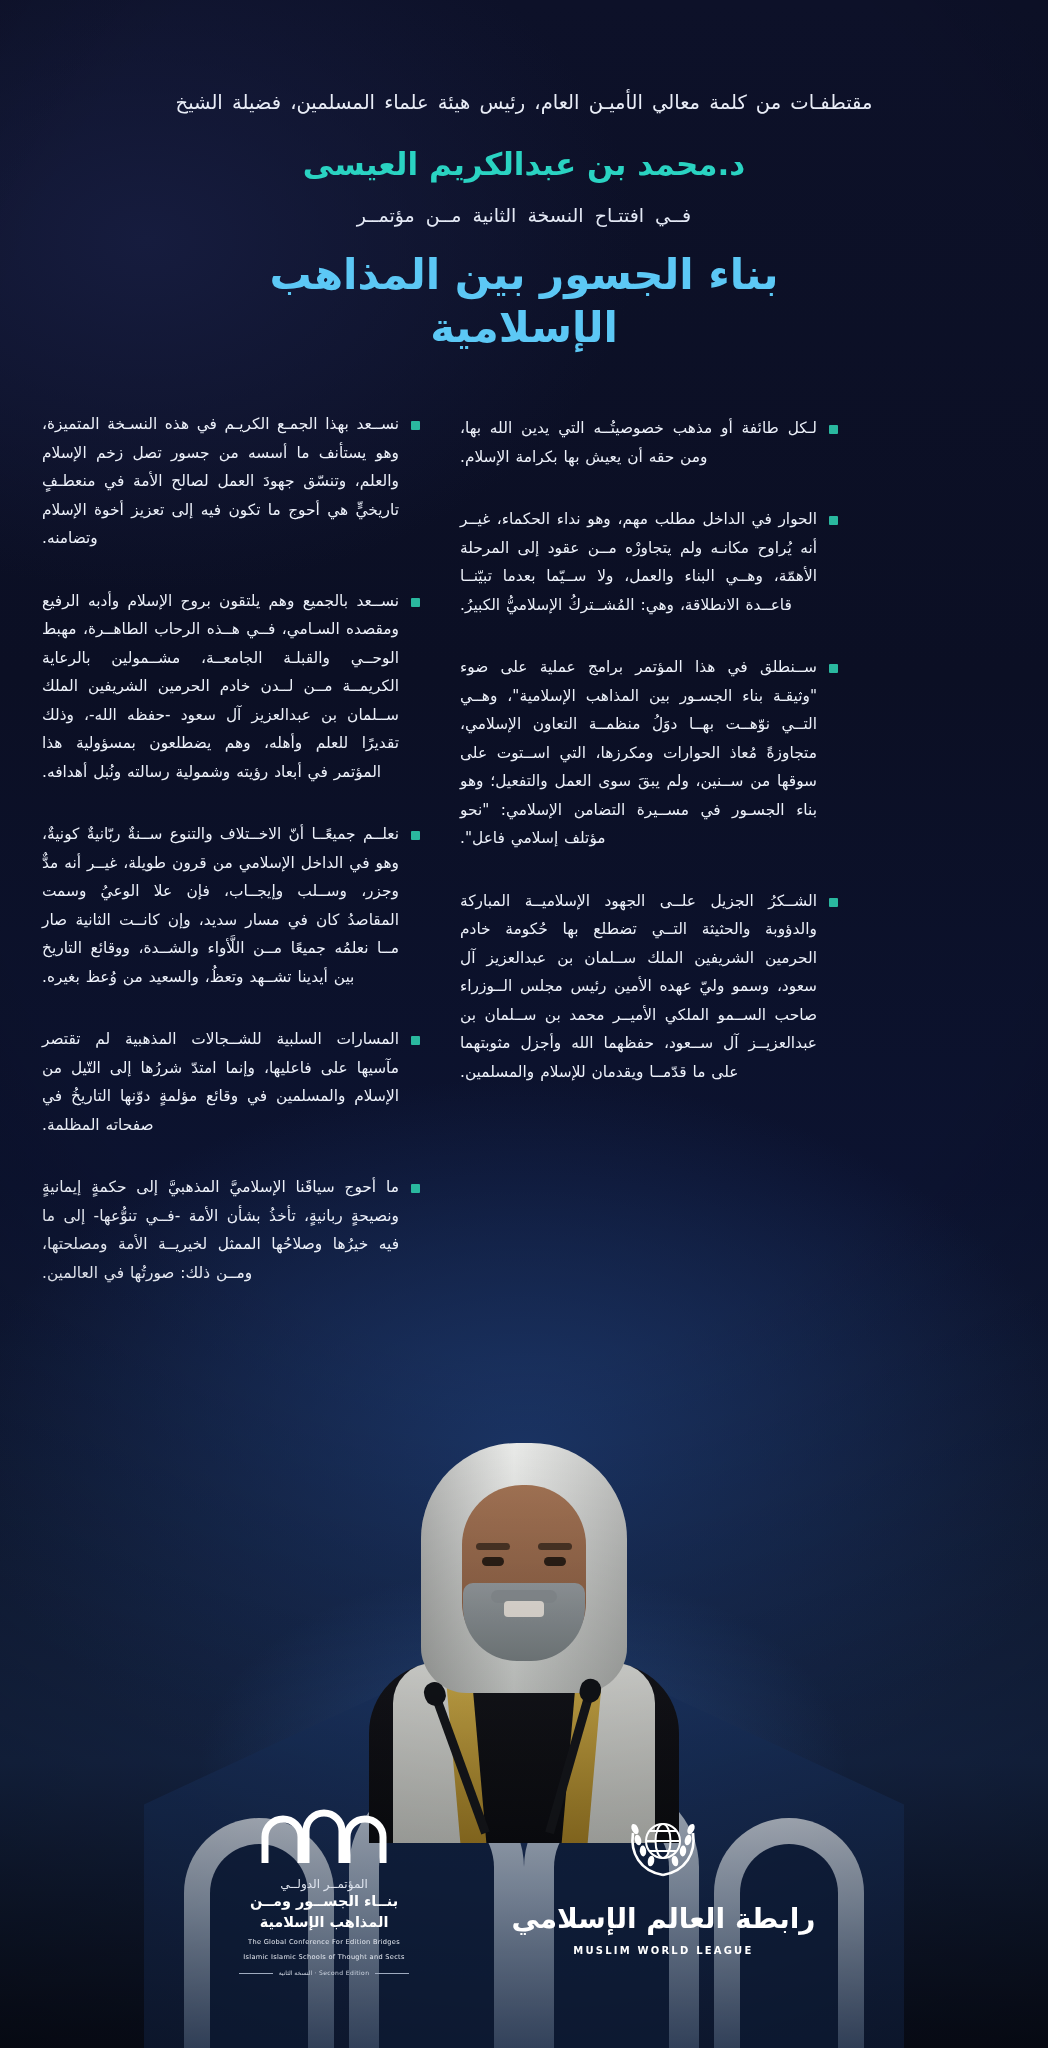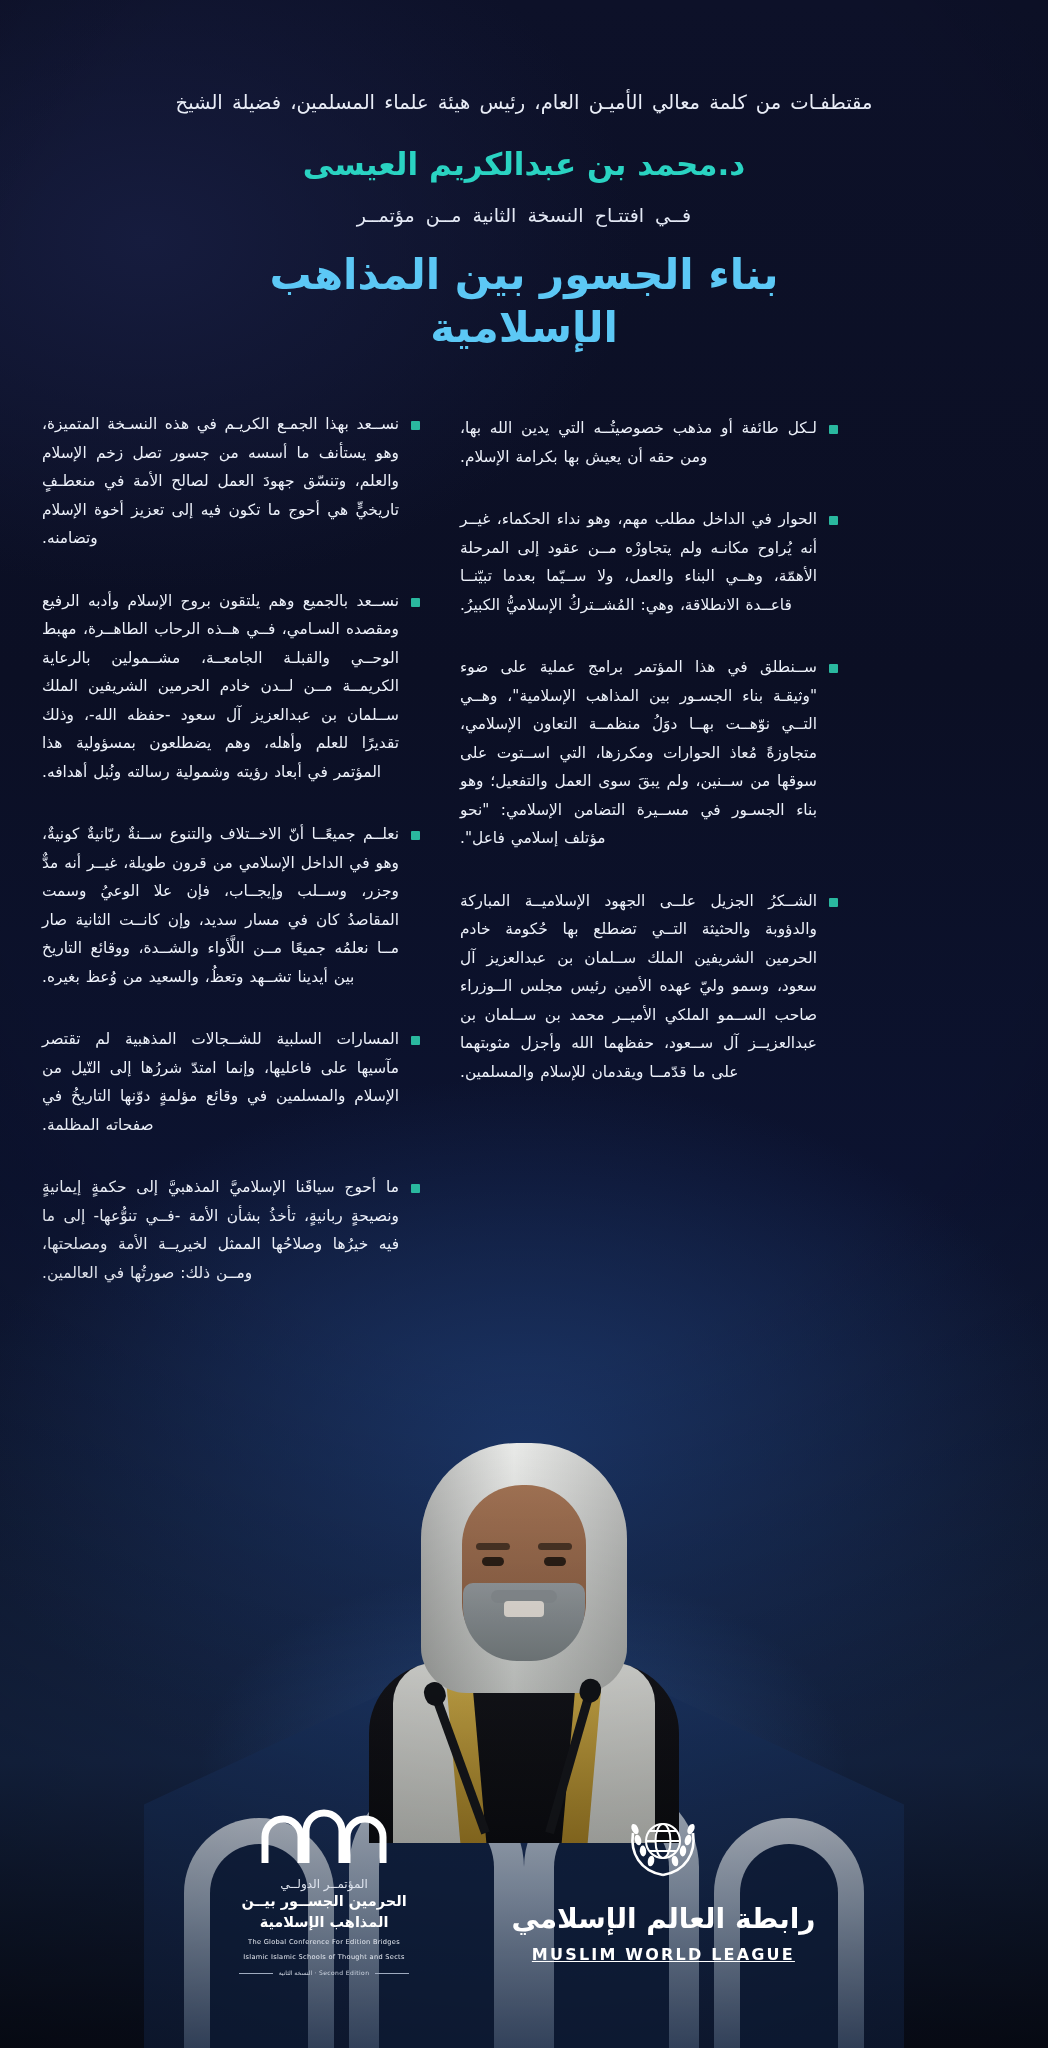--- a/index.html
+++ b/index.html
@@ -151,21 +151,21 @@
 
   
   .logos {
     position:absolute; bottom:72px; left:0; right:0;
     display:flex; flex-direction:row-reverse; justify-content:center;
     align-items:flex-start; gap:96px;
   }
   .logo { text-align:center; color:#fff; }
   .logo-mark { margin:0 auto 8px; }
   .logo-ar { font-size:14.5px; font-weight:700; letter-spacing:.4px; line-height:1.45; }
-  .logo-en { font-size:16px; letter-spacing:2.2px; margin-top:5px; font-weight:700;text-decoration:underline; }
+  .logo-en { font-size:10px; letter-spacing:2.2px; margin-top:5px; font-weight:700; }
   .logo-sub { font-size:6.6px; letter-spacing:.3px; line-height:1.5; margin-top:5px; color:#e4e8f0; }
   .logo-edition { font-size:6px; letter-spacing:.4px; margin-top:6px; color:#cfd6e2; }
   .rule { display:inline-block; width:34px; height:1px; background:#9fabbf; vertical-align:middle; margin:0 6px; }
   .conf-ar-small { font-size:12px; letter-spacing:1px; color:#dfe4ee; }
 </style>
 </head>
 <body>
 
 <div class="bg"></div>
 
@@ -275,21 +275,21 @@
     <div class="logo-mark">
       <svg width="132" height="56" viewBox="0 0 132 56" aria-hidden="true">
         <g fill="none" stroke="#ffffff" stroke-width="7">
           <path d="M7 54 V28 A18 18 0 0 1 43 28 V54"></path>
           <path d="M48 54 V22 A18 18 0 0 1 84 22 V54"></path>
           <path d="M89 54 V28 A18 18 0 0 1 125 28 V54"></path>
         </g>
       </svg>
     </div>
     <div class="conf-ar-small">المؤتمــر الدولــي</div>
-    <div class="logo-ar">الحرمين الجســور بيــن</div>
+    <div class="logo-ar">بنــاء الجســور ومــن</div>
     <div class="logo-ar">المذاهب الإسلامية</div>
     <div class="logo-sub">The Global Conference For Edition Bridges</div>
     <div class="logo-sub">Islamic Islamic Schools of Thought and Sects</div>
     <div class="logo-edition">
       <span class="rule"></span><span>Second Edition · النسخة الثانية</span><span class="rule"></span>
     </div>
   </div>
 
   <div class="logo">
     <div class="logo-mark">

